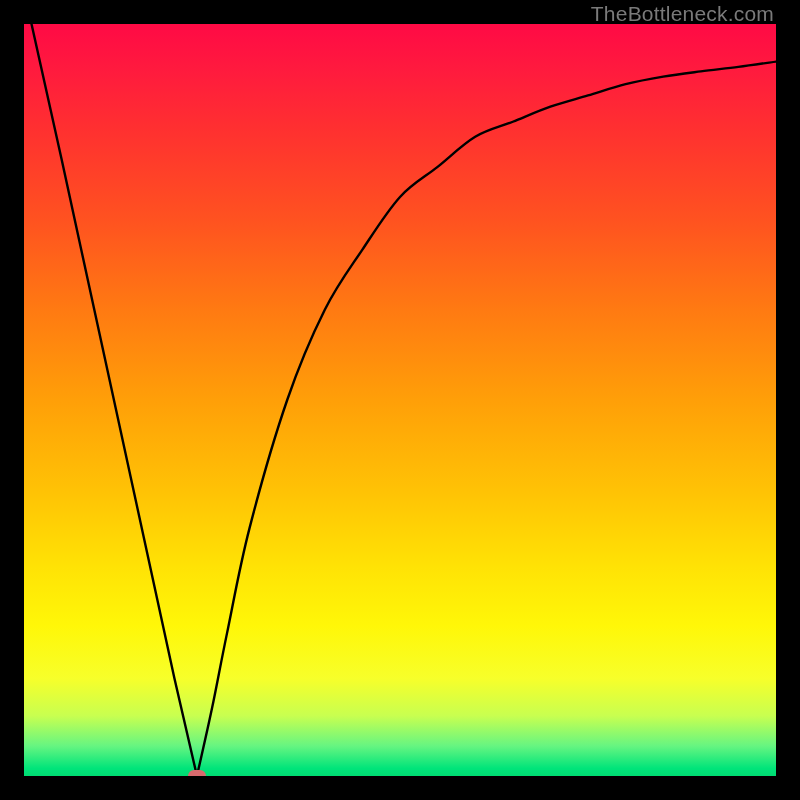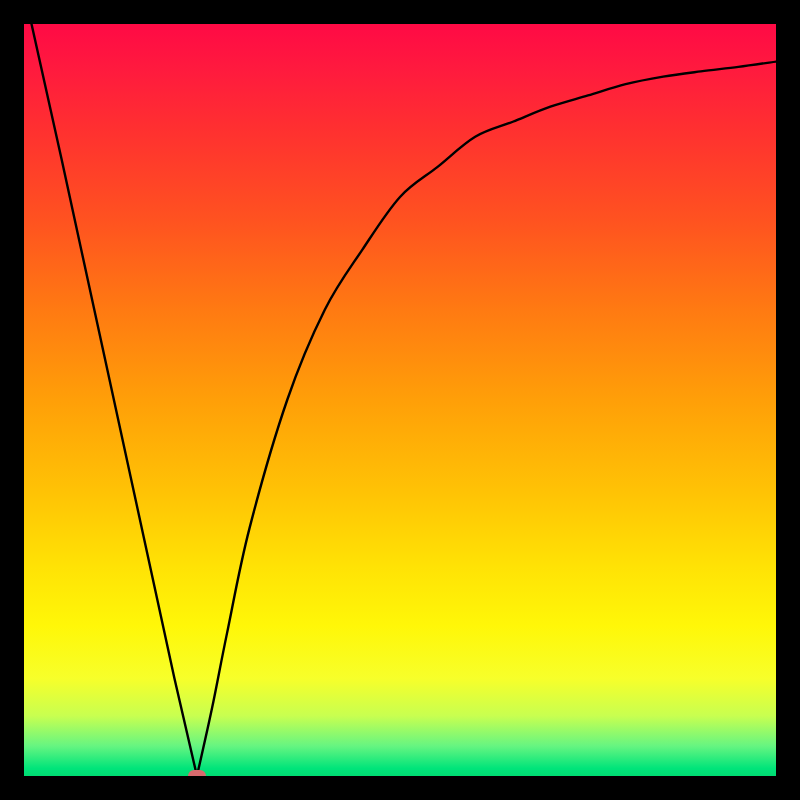--- a/index.html
+++ b/index.html
@@ -67,20 +67,21 @@
   svg.curve {
     position: absolute;
     inset: 0;
   }
 </style>
 </head>
 <body>
 
 <div class="frame">
 
+  <div class="watermark">TheBottleneck.com</div>
 
   <div class="plot-area">
     <div class="gradient-bg"></div>
 
     <svg class="curve" viewBox="0 0 752 752" preserveAspectRatio="none">
       <path id="curve-path" d="M 7.52 0.00 L 37.60 135.36 L 75.20 308.32 L 112.80 481.28 L 150.40 654.24 L 172.96 752.00 C 175.47 740.72, 182.99 708.13, 188.00 684.32 C 193.01 660.51, 196.77 639.20, 203.04 609.12 C 209.31 579.04, 215.57 542.69, 225.60 503.84 C 235.63 464.99, 250.67 412.35, 263.20 376.00 C 275.73 339.65, 288.27 310.83, 300.80 285.76 C 313.33 260.69, 325.87 244.40, 338.40 225.60 C 350.93 206.80, 363.47 186.75, 376.00 172.96 C 388.53 159.17, 401.07 152.91, 413.60 142.88 C 426.13 132.85, 438.67 120.32, 451.20 112.80 C 463.73 105.28, 476.27 102.77, 488.80 97.76 C 501.33 92.75, 513.87 87.11, 526.40 82.72 C 538.93 78.33, 551.47 75.20, 564.00 71.44 C 576.53 67.68, 589.07 63.29, 601.60 60.16 C 614.13 57.03, 626.67 54.77, 639.20 52.64 C 651.73 50.51, 664.27 49.01, 676.80 47.38 C 689.33 45.75, 701.87 44.49, 714.40 42.86 C 726.93 41.23, 745.73 38.48, 752.00 37.60" fill="none" stroke="#000" stroke-width="2.4" stroke-linejoin="round" stroke-linecap="round"></path>
     </svg>
 
     <div id="marker" class="marker" style="left: 172.96px; top: 752px; background: rgb(216, 106, 110);"></div>
   </div>

